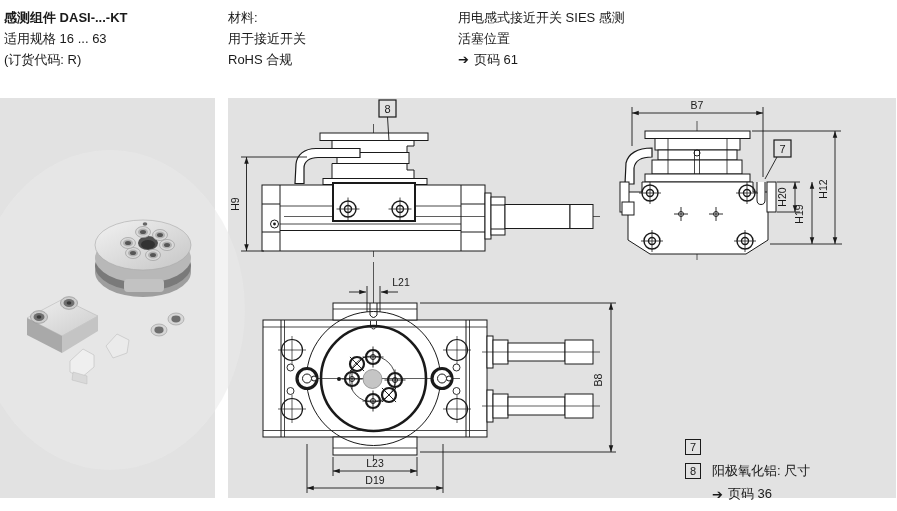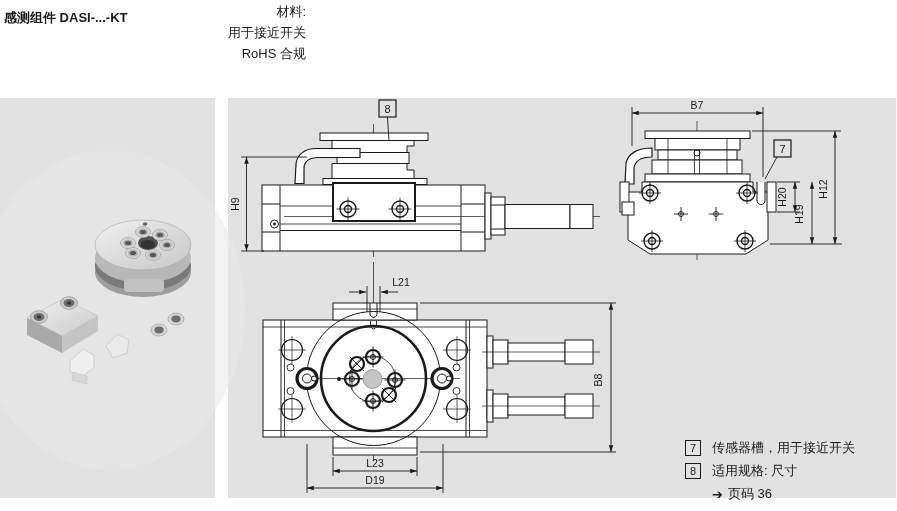--- a/index.html
+++ b/index.html
@@ -3,21 +3,21 @@
 <meta charset="utf-8">
 <style>
   * { box-sizing: border-box; margin: 0; padding: 0; }
   body { background: #fff; }
   .page {
     position: relative; width: 897px; height: 511px; background: #ffffff;
     font-family: "Liberation Sans", "DejaVu Sans", sans-serif;
     color: #1a1a1a; overflow: hidden;
   }
   .page svg.art { position: absolute; left: 0; top: 0; }
-  .hdr { position: absolute; font-size: 13px; line-height: 21px; white-space: nowrap; text-align: right; }
+  .hdr { position: absolute; font-size: 13px; line-height: 21px; white-space: nowrap; }
   .hdr .b { font-weight: bold; }
   svg text { font-family: "Liberation Sans", "DejaVu Sans", sans-serif; font-size: 10.5px; fill: #1a1a1a; stroke: none; }
   svg text.callout { font-size: 11px; }
   .legend-row { position: absolute; display: flex; align-items: center; font-size: 13px; white-space: nowrap; }
   .refbox {
     display: inline-flex; width: 16px; height: 16px; border: 1px solid #1a1a1a;
     align-items: center; justify-content: center; font-size: 11px; margin-right: 11px; flex: none;
     background: transparent;
   }
   .arrow-glyph { margin-right: 5px; font-size: 13px; }
@@ -388,35 +388,43 @@
         <line x1="307" y1="444" x2="307" y2="493"></line>
         <line x1="443" y1="444" x2="443" y2="493"></line>
         <line x1="307" y1="488" x2="443" y2="488" marker-start="url(#ar)" marker-end="url(#ar)"></line>
         <text x="375" y="484" text-anchor="middle">D19</text>
       </g>
     </g>
   </svg>
 
   <div class="hdr" style="left:4px; top:7px;">
     <div class="b">感测组件 DASI-...-KT</div>
-  </div>
-
-  <div class="hdr" style="left:228px; top:1px;">
+    <div>适用规格 16 ... 63</div>
+    <div>(订货代码: R)</div>
+  </div>
+
+  <div class="hdr" style="left:228px; top:7px;">
     <div>材料:</div>
     <div>用于接近开关</div>
     <div>RoHS 合规</div>
   </div>
 
+  <div class="hdr" style="left:458px; top:7px;">
+    <div>用电感式接近开关 SIES 感测</div>
+    <div>活塞位置</div>
+    <div>
+      <span class="arrow-glyph">➔</span><span>页码 61</span>
+    </div>
+  </div>
 
   <div class="legend-row" style="left:685px; top:439px;">
     <span class="refbox">7</span>
-    <span>传感器槽，用于接近开关</span>
   </div>
   <div class="legend-row" style="left:685px; top:462px;">
     <span class="refbox">8</span>
-    <span>适用规格: 尺寸</span>
+    <span>阳极氧化铝: 尺寸</span>
   </div>
   <div class="legend-row" style="left:712px; top:485px;">
     <span class="arrow-glyph">➔</span>
     <span>页码 36</span>
   </div>
 
 </div>
 
 </body></html>

